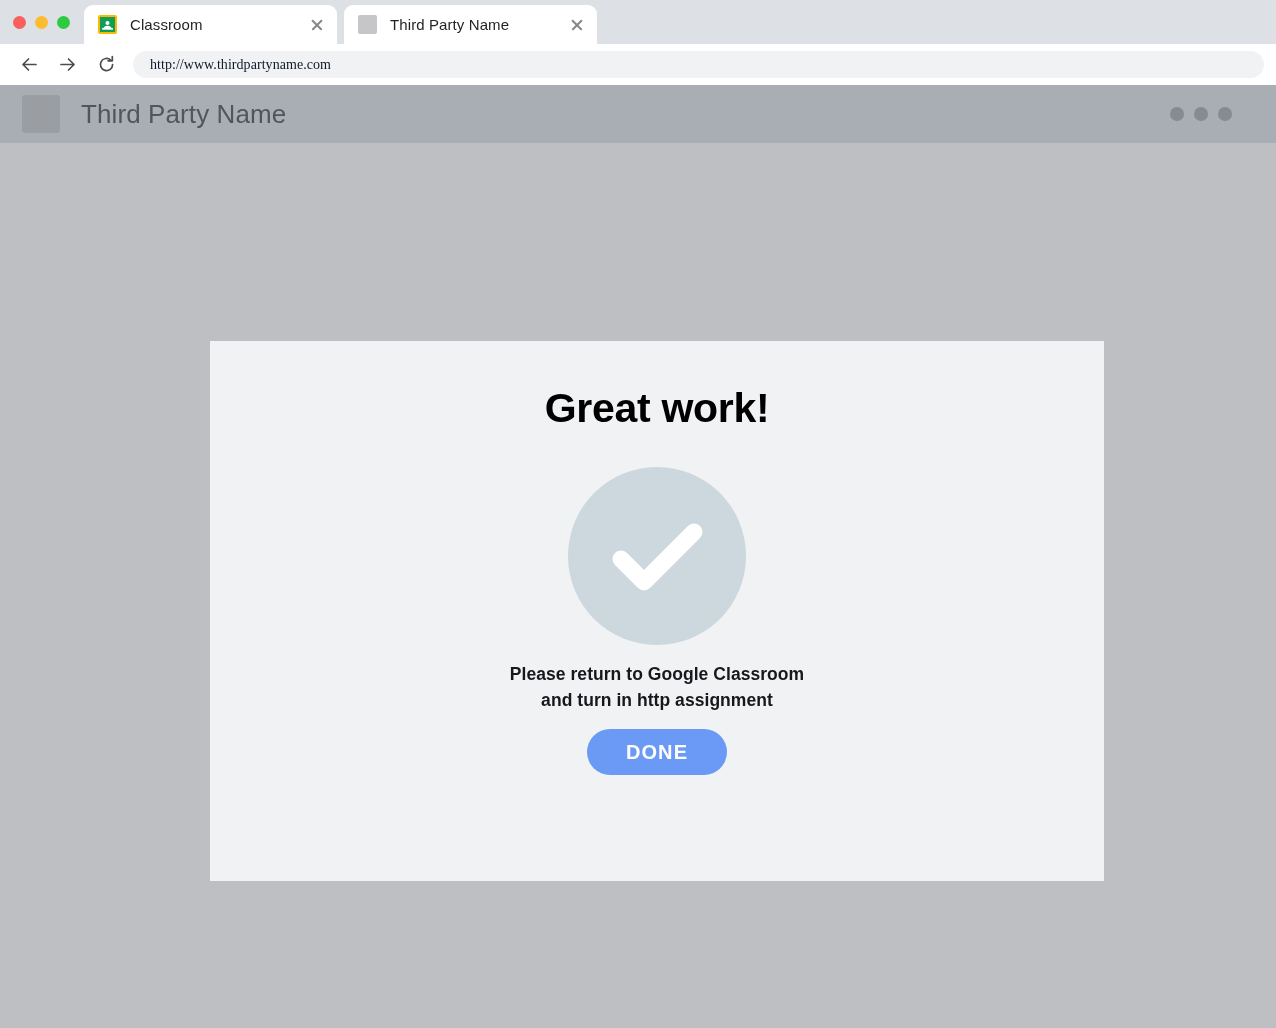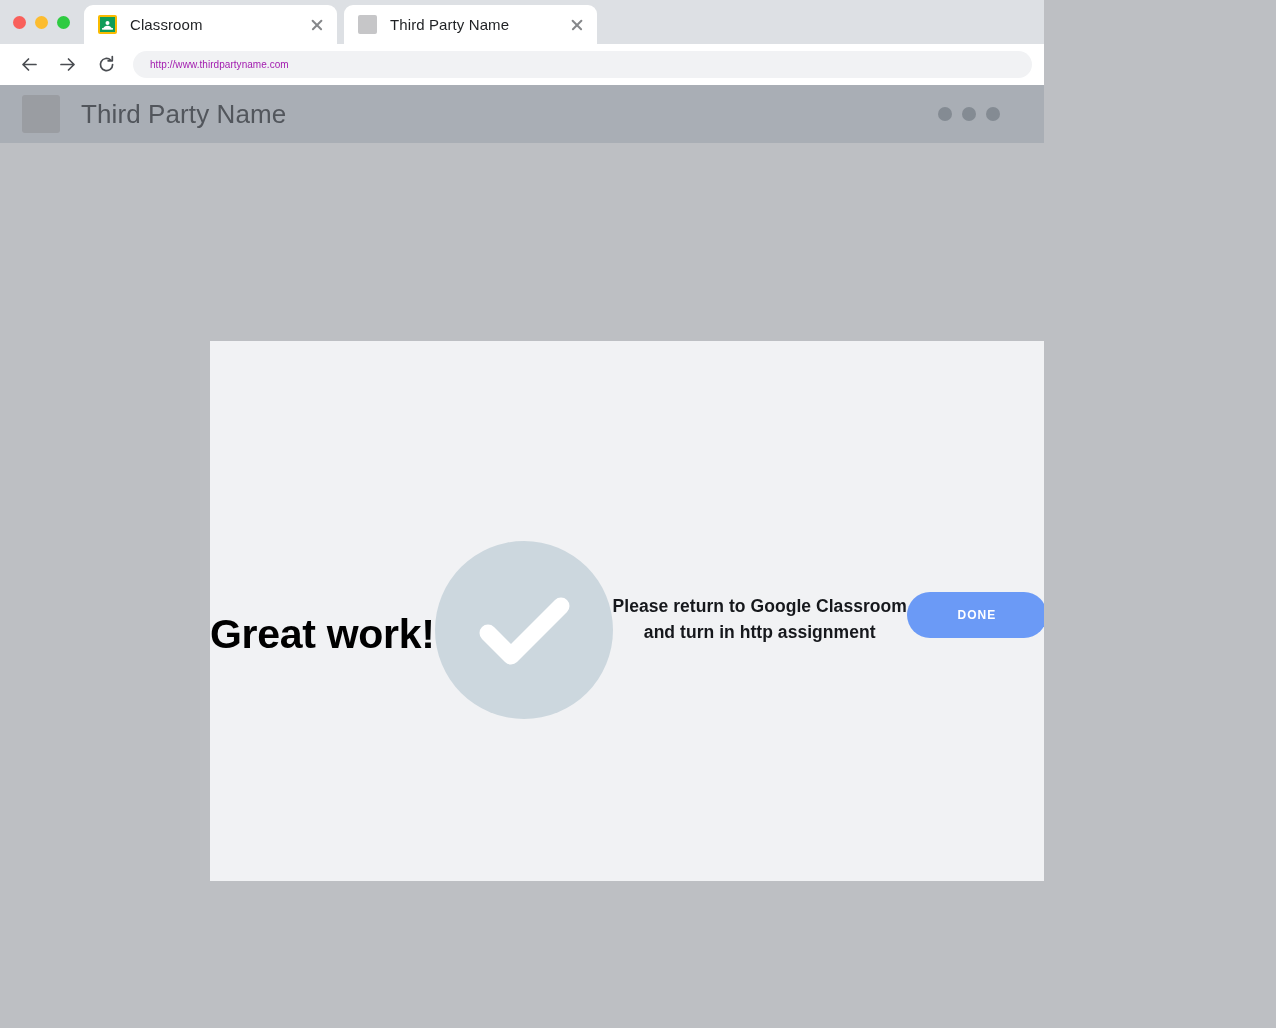--- a/index.html
+++ b/index.html
@@ -10,21 +10,21 @@
     width: 1276px;
     height: 1028px;
     overflow: hidden;
     font-family: "Liberation Sans", sans-serif;
     background: #bdbfc3;
     -webkit-font-smoothing: antialiased;
   }
 
   
   .browser {
-    width: 1044px;
+    width: 1276px;
     height: 1028px;
     display: flex;
     flex-direction: column;
     position: relative;
   }
 
   .tabstrip {
     height: 44px;
     background: #dde0e4;
     display: flex;
@@ -139,26 +139,27 @@
     flex: 1 1 auto;
     height: 27px;
     background: #f1f2f4;
     border-radius: 14px;
     display: flex;
     align-items: center;
     padding: 0 17px;
     box-sizing: border-box;
   }
   .url-text {
-    font-size: 10px;
-    color: #a21caf;
+    font-size: 14px;
+    color: #0f172a;
     letter-spacing: 0.05px;
     white-space: nowrap;
     overflow: hidden;
     text-overflow: ellipsis;
+    font-family: Liberation Serif, serif;
   }
 
   
   .viewport {
     flex: 1 1 auto;
     background: #bdbfc3;
     position: relative;
     overflow: hidden;
   }
 
@@ -210,21 +211,21 @@
   }
 
   .card {
     position: absolute;
     left: 210px;
     top: 198px;
     width: 894px;
     height: 540px;
     background: #f1f2f4;
     display: flex;
-    flex-direction: row;
+    flex-direction: column;
     align-items: center;
     box-sizing: border-box;
   }
 
   .card-heading {
     margin-top: 47px;
     font-size: 41px;
     font-weight: bold;
     color: #000000;
     letter-spacing: -0.3px;
@@ -256,29 +257,29 @@
     margin-top: 16px;
     text-align: center;
     font-size: 17.5px;
     font-weight: bold;
     color: #16181c;
     line-height: 26px;
     letter-spacing: 0.05px;
   }
 
   .done-button {
-    margin-top: 8px;
+    margin-top: 16px;
     width: 140px;
     height: 46px;
     background: #6b9af6;
     border: none;
     border-radius: 23px;
     color: #ffffff;
     font-family: "Liberation Sans", sans-serif;
-    font-size: 12px;
+    font-size: 20px;
     font-weight: bold;
     letter-spacing: 1.1px;
     cursor: pointer;
     display: flex;
     align-items: center;
     justify-content: center;
     padding: 0;
   }
 </style>
 </head>

